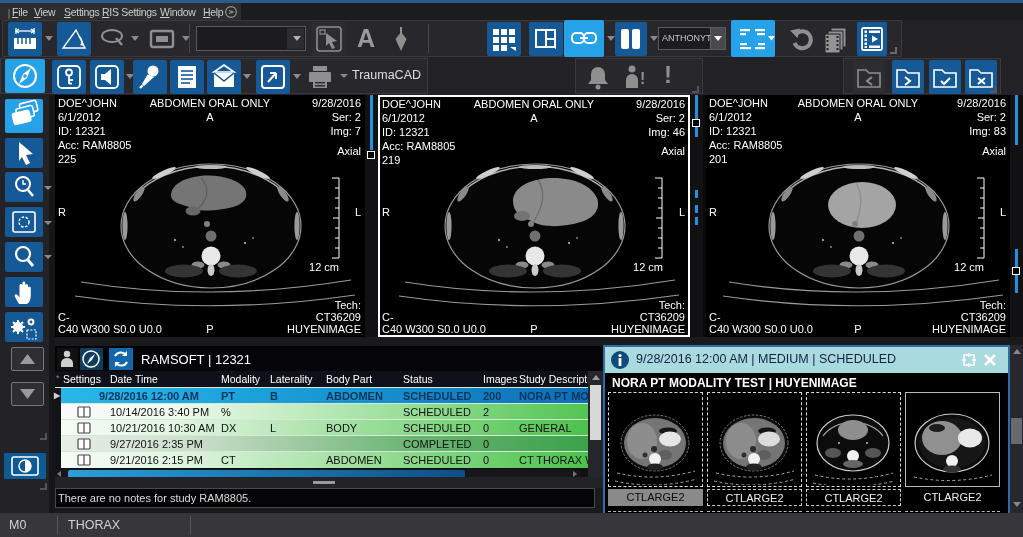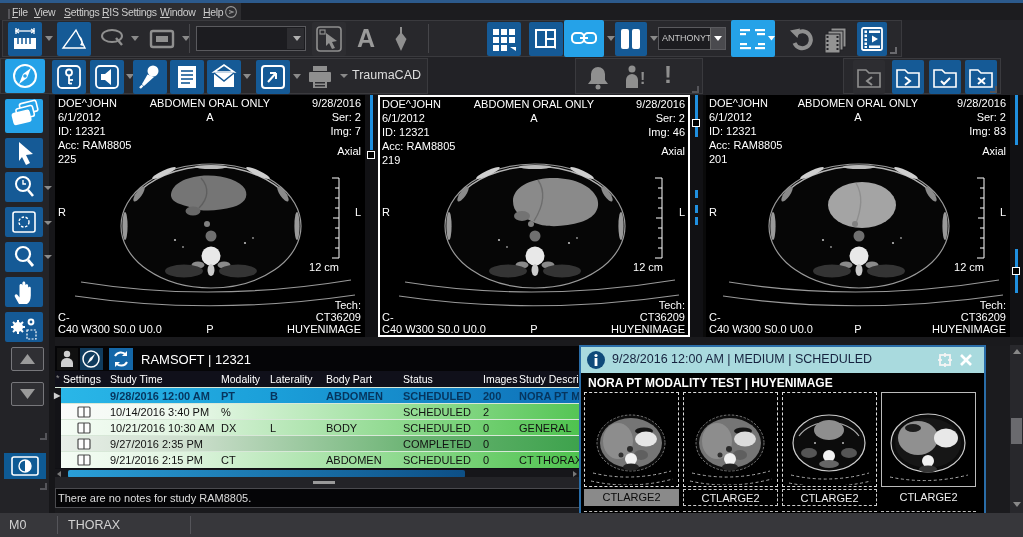--- a/index.html
+++ b/index.html
@@ -37,21 +37,21 @@
 .vp { position:absolute; top:0; height:242px; background:#000; color:#fff; font-size:11px; overflow:hidden; }
 .vp .txt { position:absolute; white-space:nowrap; }
 .scrollcol { position:absolute; top:0; height:242px; width:13px; background:#111114; }
 
 
 #studypanel { left:55px; top:346px; width:548px; height:170px; background:#101014; }
 #notesbar { left:55px; top:477px; width:548px; height:36px; background:#1a1a1d; }
 #statusbar { left:0; top:513px; width:1023px; height:24px; background:#37373b; color:#d2d2d2; font-size:12.5px; }
 
 
-#thumbpanel { left:579px; top:345px; width:407px; height:168px; background:#fdba74; border:2px solid #2a6da8;padding-left:20px; }
+#thumbpanel { left:603px; top:345px; width:407px; height:168px; background:#fdba74; border:2px solid #2a6da8;padding-left:20px; }
 .row { left:0; width:548px; height:16px; font-size:11px; color:#111; box-shadow:0 -1px 0 #d8e8d8; }
 </style>
 </head>
 <body>
 <div id="app">
   <div id="topline" class="abs"></div>
   <div id="menubar" class="abs">
     <div class="abs" style="left:0; top:0; width:241px; height:17px; background:#2d2d30;"></div>
     <div id="grip1" class="abs"></div>
     <span class="mi" style="left:12px"><span class="u">F</span>ile</span>
@@ -660,32 +660,32 @@
         <path d="M18 14 a6.5 6.5 0 0 1 -11 1" stroke="#fff" stroke-width="2" fill="none"></path>
             <path d="M6 19 v-5 h5 Z" fill="#fff"></path>
           </svg>
       </div>
       <div class="abs" style="left:86px; top:6px; color:#fff; font-size:13px;">RAMSOFT | 12321</div>
     </div>
 
     <div class="abs" style="left:0; top:25px; width:548px; height:17px; background:#10101a; color:#fff; font-size:10.5px;">
       <span class="abs" style="left:1px; top:2px; color:#888; font-size:9px;">*</span>
       <span class="abs" style="left:8px; top:2px;">Settings</span>
-      <span class="abs" style="left:55px; top:2px;">Study Time</span>
+      <span class="abs" style="left:55px; top:2px;">Date Time</span>
       <span class="abs" style="left:166px; top:2px;">Modality</span>
       <span class="abs" style="left:215px; top:2px;">Laterality</span>
       <span class="abs" style="left:271px; top:2px;text-align:center;">Body Part</span>
       <span class="abs" style="left:348px; top:2px;">Status</span>
       <span class="abs" style="left:428px; top:2px;">Images</span>
       <span class="abs" style="left:464px; top:2px;">Study Descriptio</span>
     </div>
 
     <div class="row abs" style="top:42px; background:linear-gradient(90deg,#2ab7e8 0%,#1b9fd9 40%,#0d6cb5 100%); color:#06355e; font-weight:bold;">
       <span class="abs" style="left:-1px; top:3px; color:#cfcfcf; font-size:8px; z-index:5;">▶</span>
-      <span class="abs" style="left:55px; top:2px;">9/28/2016 12:00 AM</span>
+      <span class="abs" style="left:44px; top:2px;">9/28/2016 12:00 AM</span>
       <span class="abs" style="left:166px; top:2px;">PT</span>
       <span class="abs" style="left:215px; top:2px;">B</span>
       <span class="abs" style="left:271px; top:2px;">ABDOMEN</span>
       <span class="abs" style="left:348px; top:2px;">SCHEDULED</span>
       <span class="abs" style="left:428px; top:2px;">200</span>
       <span class="abs" style="left:464px; top:2px;">NORA PT MOD</span>
     </div>
     <div class="row abs" style="top:58px; background:linear-gradient(90deg,#fbfbfb 0%,#eef9ee 22%,#9ce09c 62%,#4cc24c 100%);">
       <svg class="abs" style="left:22px; top:2px;" width="14" height="12">
           <rect x="1" y="1" width="12" height="10" rx="1" stroke="#4a4a4a" stroke-width="1.2" fill="#fdfdfd"></rect>

